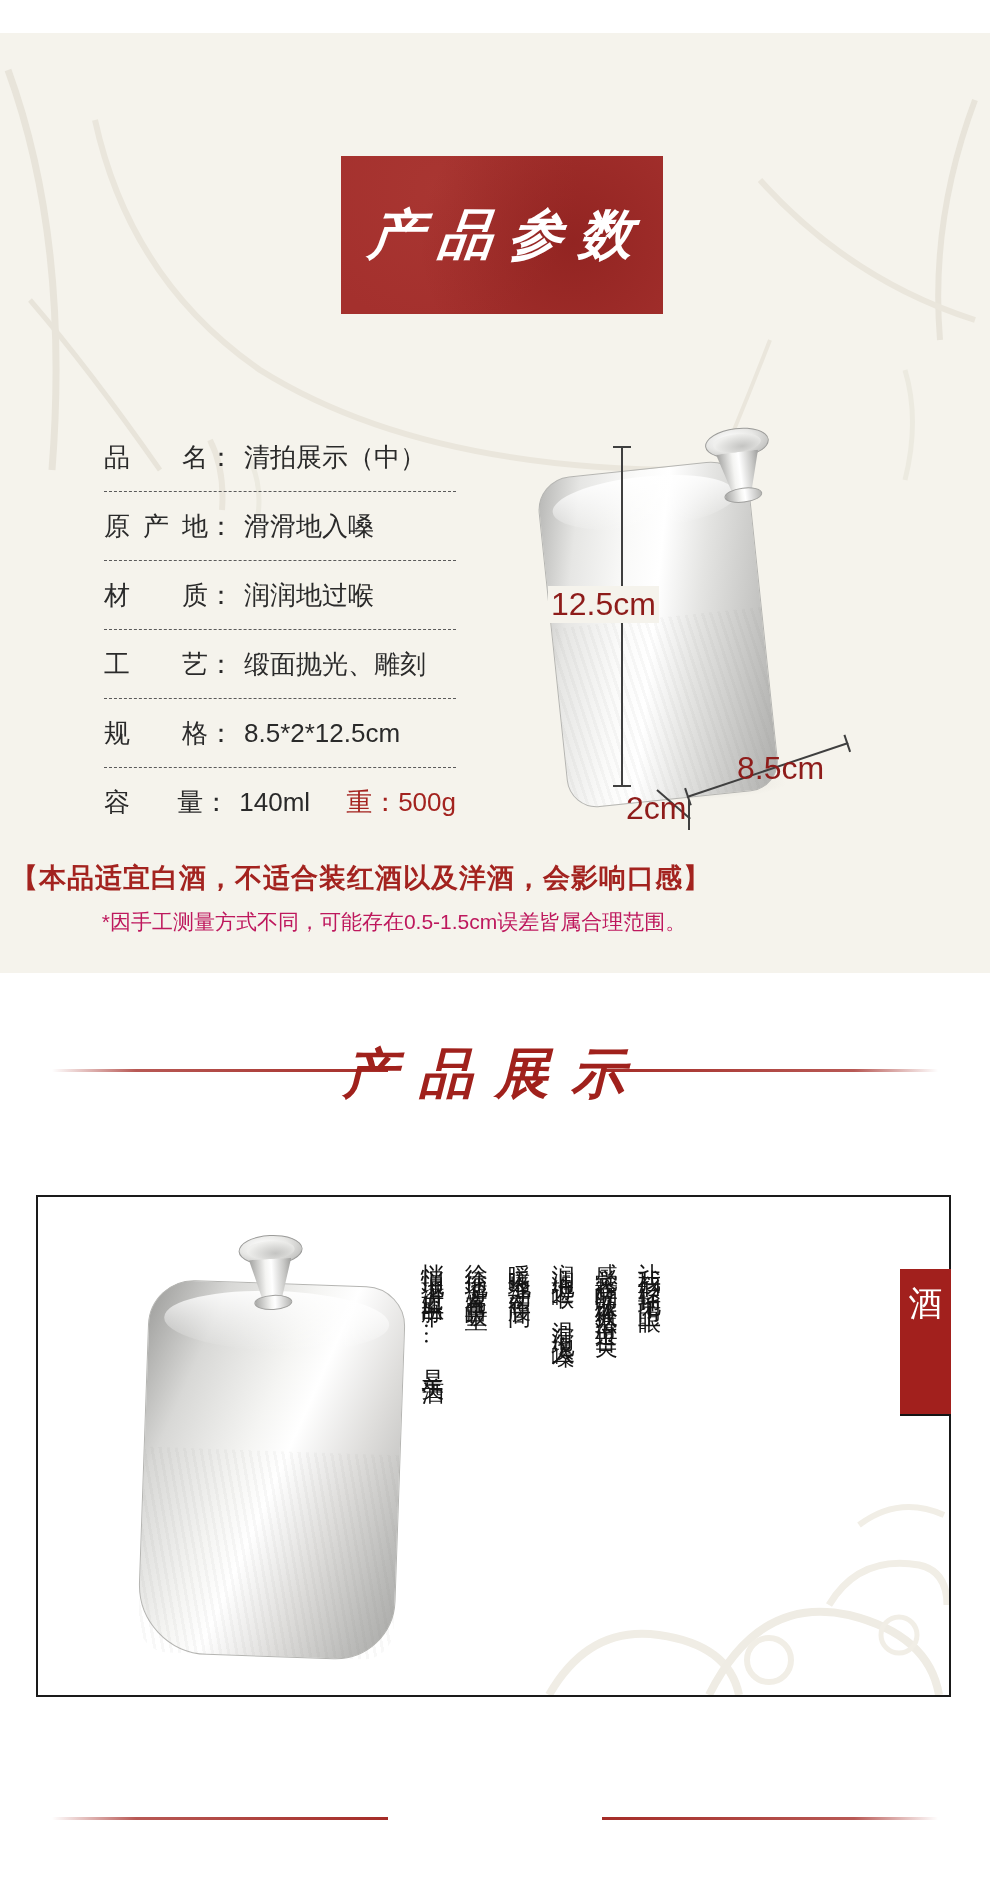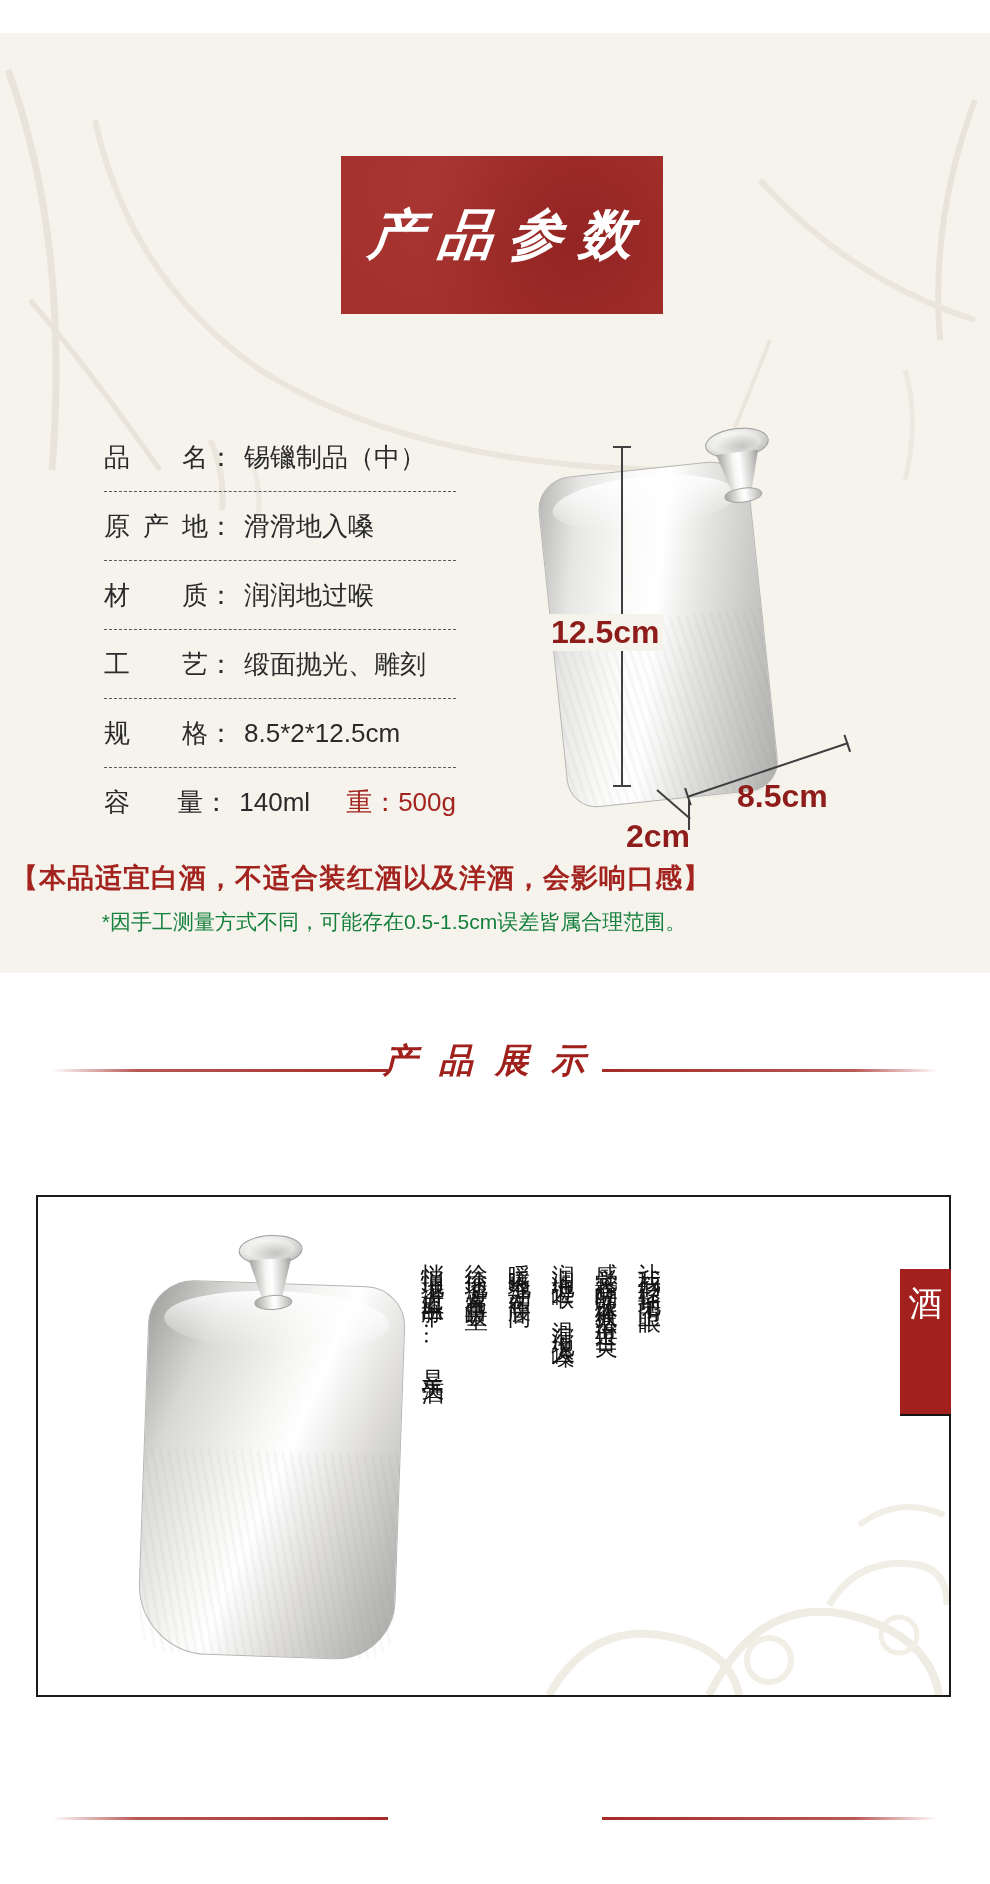--- a/index.html
+++ b/index.html
@@ -47,47 +47,47 @@
     background:radial-gradient(ellipse at 60% 70%,#c4c4c2,#efefed 70%);}
   .cap .funnel{position:absolute;left:9px;top:24px;width:44px;height:40px;
     clip-path:polygon(2% 0,98% 0,72% 100%,28% 100%);
     background:linear-gradient(90deg,#9d9d9b,#f4f4f2 38%,#ffffff 52%,#c9c9c7 80%,#9a9a98);}
   .cap .ring{position:absolute;left:13px;top:60px;width:36px;height:13px;border-radius:50%;
     border:1px solid #a0a09e;
     background:linear-gradient(90deg,#a8a8a6,#f6f6f4 45%,#ffffff 55%,#b5b5b3);}
   .flask1 .cap{left:168px;top:0;width:62px;height:80px;transform:rotate(-7deg);}
 
   
-  .dim{color:#8e1c1a;font-size:32px;font-weight:bold;position:absolute;white-space:nowrap;margin-top:28px;}
+  .dim{color:#8e1c1a;font-size:32px;font-weight:normal;position:absolute;white-space:nowrap;}
   .vline{position:absolute;left:621px;top:446px;width:2px;height:341px;background:#3f3f3f;}
   .vline::before,.vline::after{content:"";position:absolute;left:-8px;width:18px;height:2px;background:#3f3f3f;}
   .vline::before{top:0;}
   .vline::after{bottom:0;}
   .dim-h{left:548px;top:586px;background:#f5f3ec;padding:0 3px;}
   .diag{position:absolute;left:687px;top:796px;width:170px;height:2px;background:#3f3f3f;
     transform:rotate(-18.5deg);transform-origin:left center;}
   .diag::before,.diag::after{content:"";position:absolute;top:-8px;width:2px;height:18px;background:#3f3f3f;}
   .diag::before{left:0;}
   .diag::after{right:0;}
   .dim-w{left:737px;top:750px;}
   .dim-d{left:626px;top:790px;}
   .dline1{position:absolute;left:657px;top:789px;width:44px;height:2px;background:#3f3f3f;
     transform:rotate(41deg);transform-origin:left center;}
   .dline2{position:absolute;left:688px;top:800px;width:2px;height:30px;background:#3f3f3f;}
 
   
   .notice{position:absolute;left:11px;top:860px;width:990px;text-align:left;
     color:#a3231f;font-size:27px;font-weight:bold;letter-spacing:1px;}
   .note{position:absolute;left:0;top:908px;width:788px;text-align:center;
-    color:#15803d;font-size:21px;}
+    color:#be185d;font-size:21px;}
 
   
   .sec-head{position:absolute;width:990px;text-align:center;color:#a0211c;
     font-family:"Liberation Serif",serif;font-style:italic;font-weight:bold;
-    font-size:34px;letter-spacing:22px;white-space:nowrap;}
+    font-size:54px;letter-spacing:22px;white-space:nowrap;}
   .head1{top:1038px;}
   .head2{top:1786px;}
   .head-line{position:absolute;height:3px;width:336px;}
   .line-left{background:linear-gradient(90deg,rgba(160,33,28,0),rgba(160,33,28,.75) 25%,rgba(160,33,28,.95));}
   .line-right{background:linear-gradient(270deg,rgba(160,33,28,0),rgba(160,33,28,.75) 25%,rgba(160,33,28,.95));}
   .hl1l{left:52px;top:1069px;}
   .hl1r{left:602px;top:1069px;}
   .hl2l{left:52px;top:1817px;}
   .hl2r{left:602px;top:1817px;}
 
@@ -129,21 +129,21 @@
     <div class="banner-title">产品参数</div>
   </div>
 
   <div class="spec-table">
     <div class="spec-row">
       <span class="spec-label">
           <span>品</span>
           <span>名</span>
         </span>
         <span class="spec-colon">：</span>
-        <span>锡镴制品（中）</span>
+        <span>清拍展示（中）</span>
     </div>
     <div class="spec-row">
       <span class="spec-label">
           <span>原</span>
           <span>产</span>
           <span>地</span>
         </span>
         <span class="spec-colon">：</span>
         <span>滑滑地入嗓</span>
     </div>

